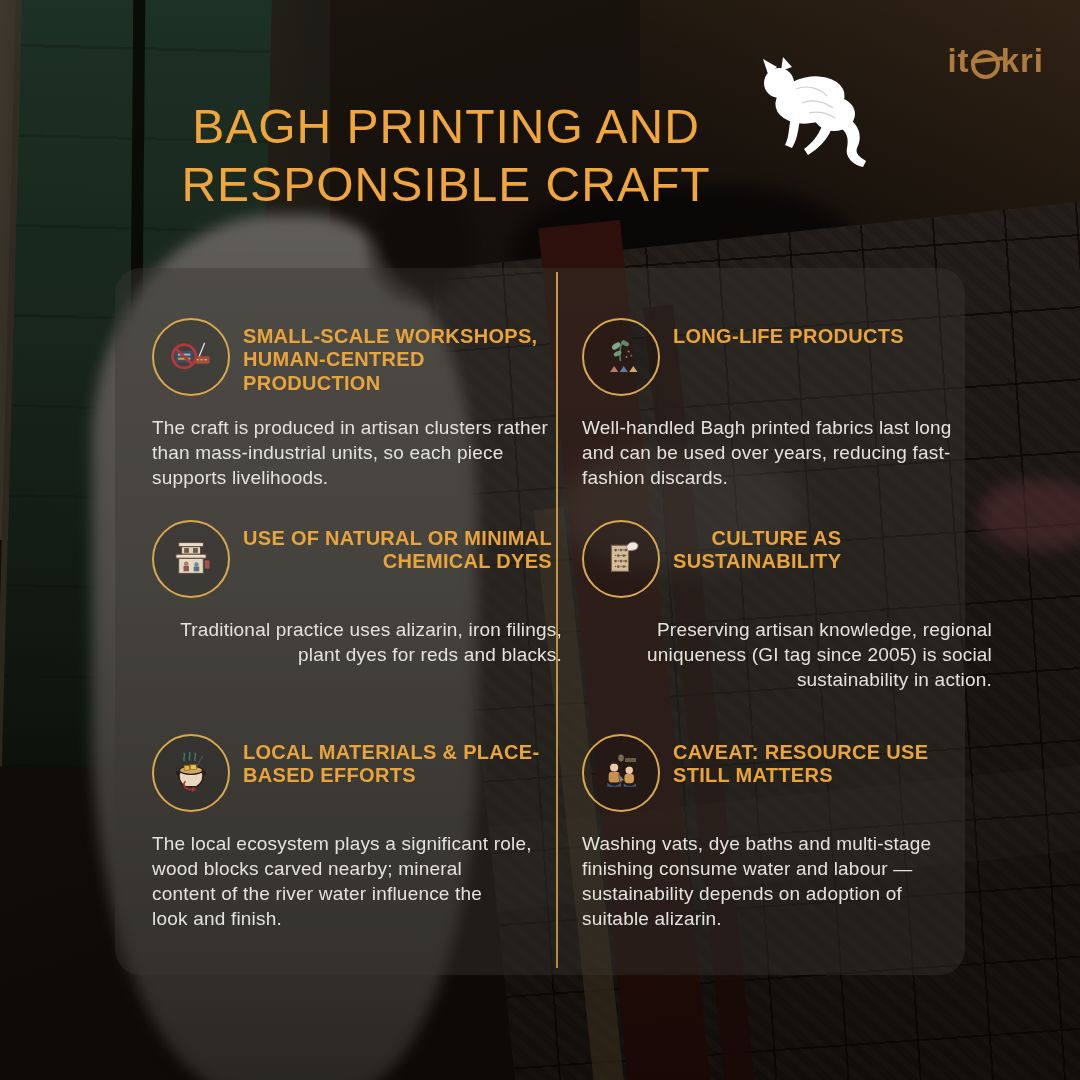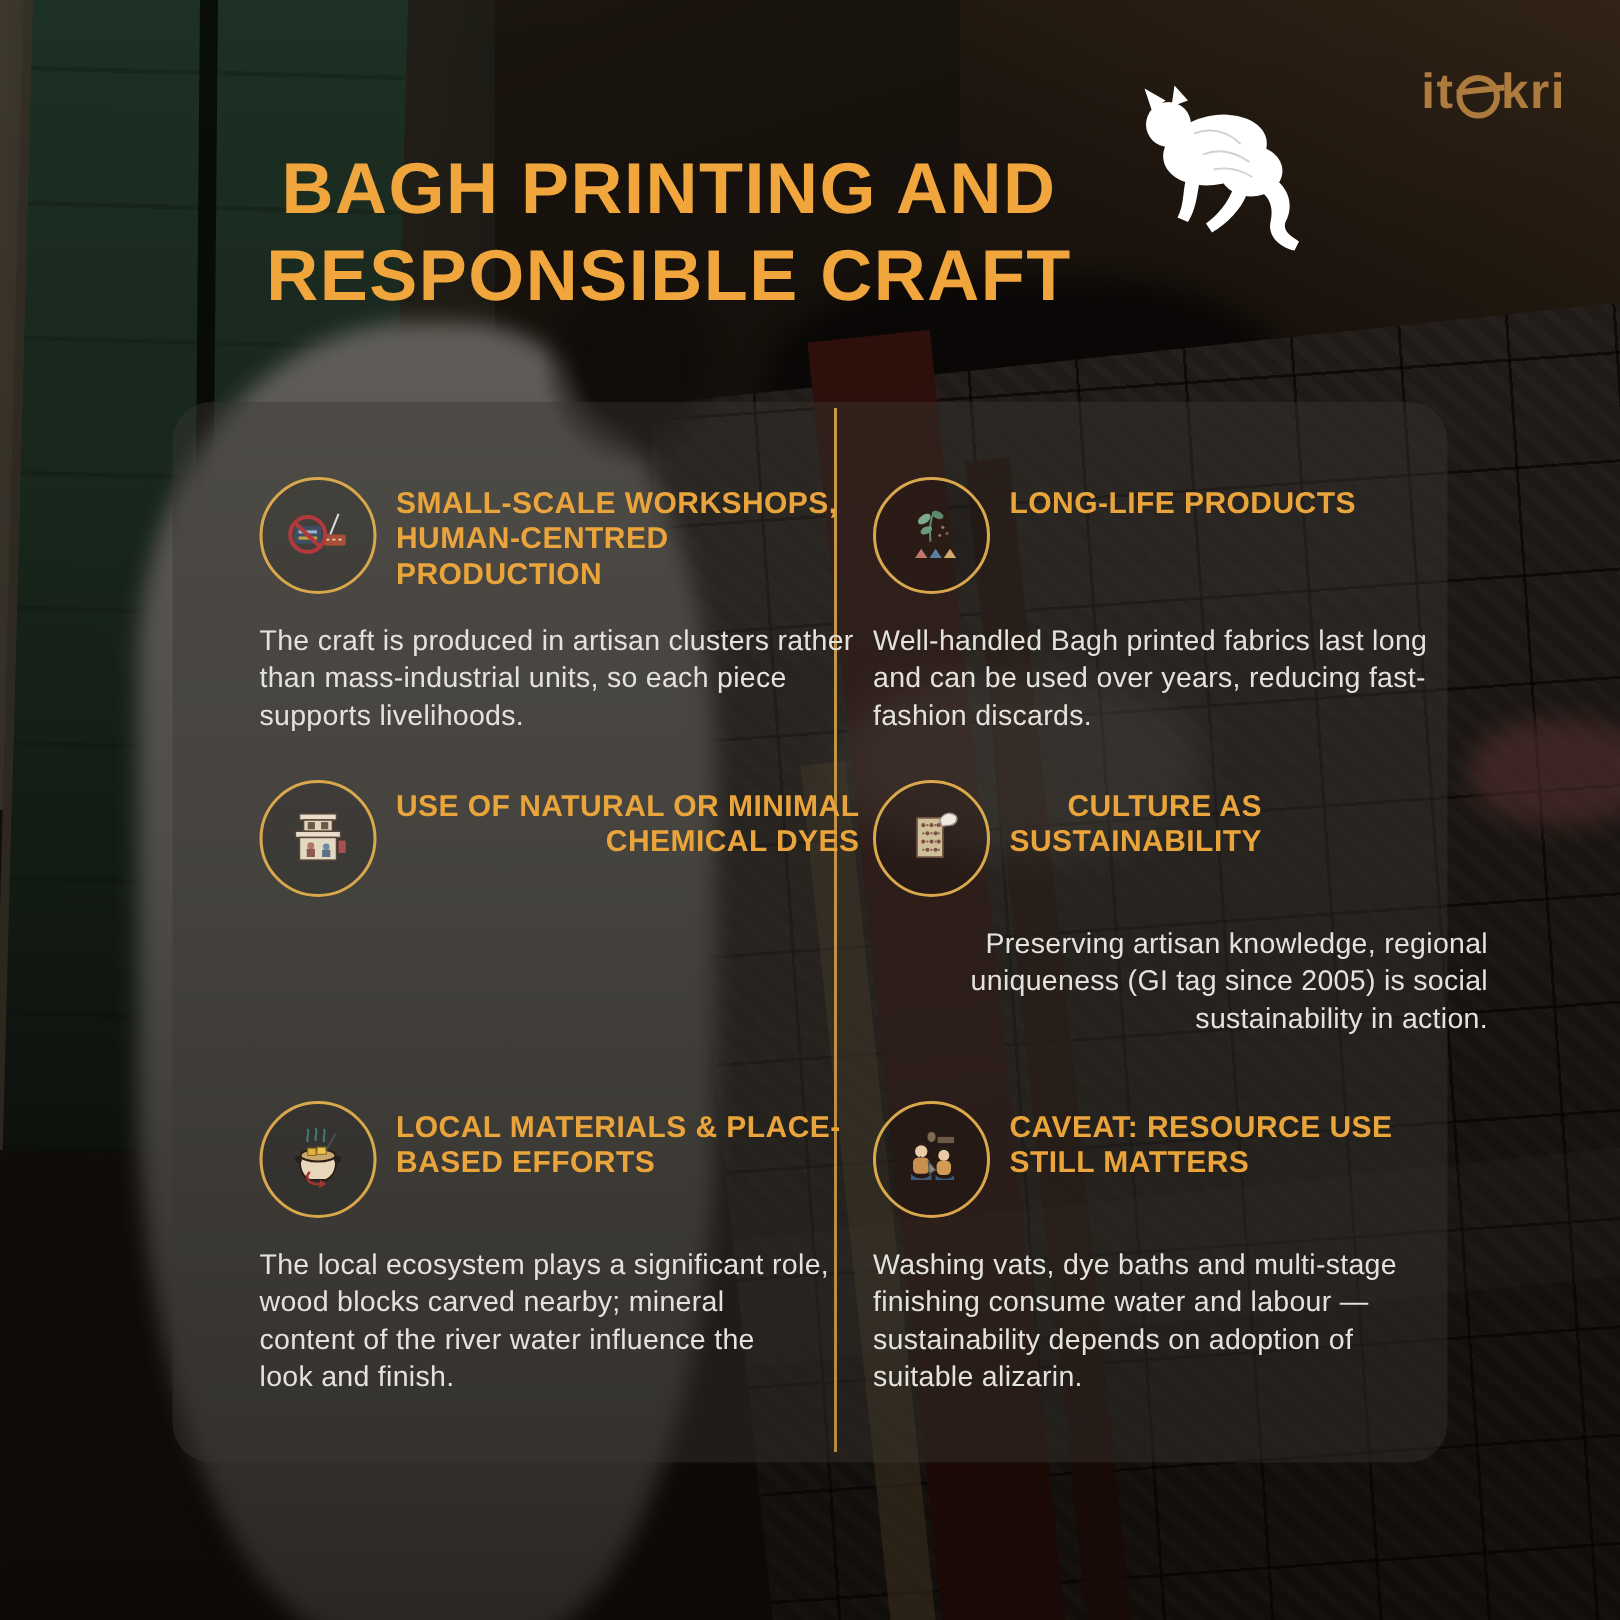--- a/index.html
+++ b/index.html
@@ -50,30 +50,30 @@
   .brand{position:absolute;top:42px;right:36px;font-size:33px;font-weight:bold;
     color:#ad7b3d;letter-spacing:1px;display:flex;align-items:center;margin-left:36px;}
   .brand .o-glyph{display:inline-block;width:21px;height:21px;border:4px solid #ad7b3d;
     border-radius:50%;position:relative;margin:6px 1px 0 1px;}
   .brand .o-glyph::after{content:"";position:absolute;left:-4px;right:-7px;top:4px;height:4px;
     background:#ad7b3d;transform:rotate(-6deg);}
 
   .tiger{position:absolute;left:752px;top:56px;}
 
   .title{position:absolute;left:0;top:98px;width:892px;text-align:center;
-    font-size:48px;line-height:1.2;font-weight:bold;color:#f0a63c;
+    font-size:48px;line-height:1.2;font-weight:normal;color:#f0a63c;
     letter-spacing:1px;white-space:pre-line;}
 
   .panel{position:absolute;left:115px;top:268px;width:850px;height:707px;
     background:rgba(58,56,51,.42);border-radius:26px;}
   .divider{position:absolute;left:556px;top:272px;width:2px;height:696px;
     background:linear-gradient(180deg,#c9994a,#b88a3f);}
 
   .cell{position:absolute;width:410px;}
-  .c1{left:152px;margin-left:21px;} .c2{left:582px;}
+  .c1{left:152px;} .c2{left:582px;}
   .r1{top:318px;} .r2{top:520px;text-align:right;} .r3{top:734px;}
   .cell-head{display:flex;gap:13px;min-height:88px;align-items:flex-start;}
   .icon-circle{width:74px;height:74px;border:2px solid #d9a84d;border-radius:50%;
     flex-shrink:0;display:flex;align-items:center;justify-content:center;background:rgba(0,0,0,.12);}
   .cell-title{font-size:20px;line-height:1.17;font-weight:bold;color:#e9a43c;
     letter-spacing:.3px;white-space:pre-line;padding-top:7px;}
   .cell-body{margin-top:9px;font-size:19px;line-height:1.32;color:#e4e2dc;
     letter-spacing:.2px;white-space:pre-line;}
 </style>
 </head>
@@ -194,20 +194,22 @@
           <circle cx="31" cy="45" r="3.4" fill="#b5766a"></circle>
           <rect x="27" y="48" width="8" height="8" fill="#8a5a4e"></rect>
           <circle cx="46" cy="46" r="3.2" fill="#6b89a0"></circle>
           <rect x="42" y="49" width="8" height="7" fill="#5b7286"></rect>
           <rect x="58" y="40" width="7" height="12" fill="#a84f52"></rect>
         </svg>
       </div>
       <div class="cell-title">USE OF NATURAL OR MINIMAL
 CHEMICAL DYES</div>
     </div>
+    <div class="cell-body">Traditional practice uses alizarin, iron filings,
+plant dyes for reds and blacks.</div>
   </div>
 
   <div class="cell c2 r2">
     <div class="cell-head">
       <div class="icon-circle">
         <svg width="52" height="52" viewBox="0 0 76 76">
           <rect x="24" y="18" width="25" height="38" fill="#cfc09a" stroke="#7a5f4a" stroke-width="1.6"></rect>
           <g fill="#8a4a44">
             <circle cx="30" cy="25" r="2"></circle>
               <circle cx="38" cy="25" r="2"></circle>

